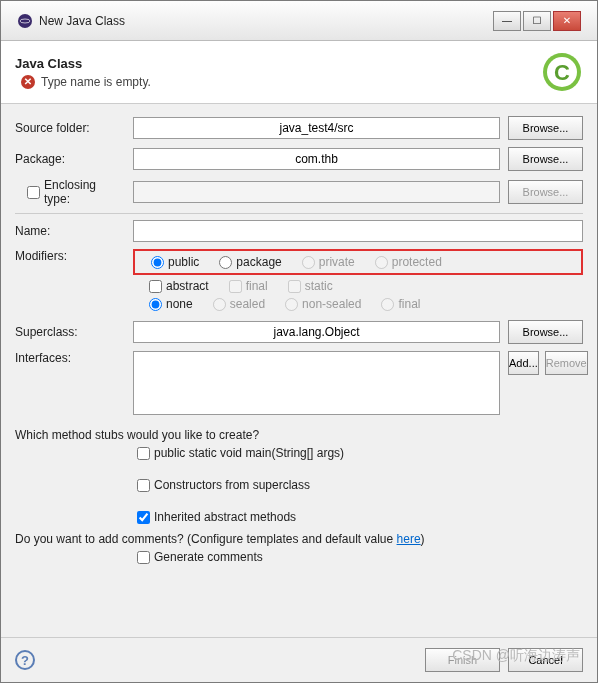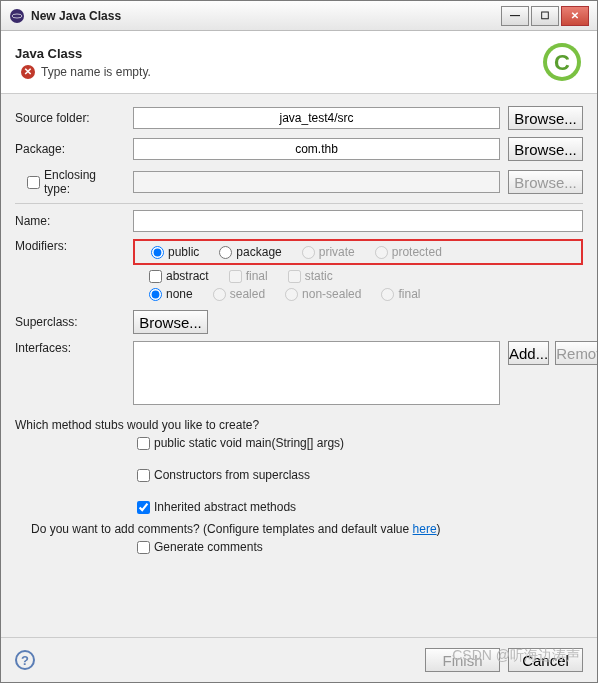--- a/index.html
+++ b/index.html
@@ -1,36 +1,36 @@
 <!DOCTYPE html>
 <html><head>
 <meta charset="utf-8">
 <style>
 * { box-sizing: border-box; margin: 0; padding: 0; }
 body { font-family: "Segoe UI", Tahoma, sans-serif; font-size: 12px; color: #222; background: #fff; width: 598px; height: 683px; overflow: hidden; }
 .window { width: 598px; height: 683px; border: 1px solid #7a7a7a; display: flex; flex-direction: column; background: #f0f0f0; }
-.titlebar { height: 30px; background: linear-gradient(#fdfdfd, #e6e6e6); display: flex; align-items: center; padding: 0 8px; border-bottom: 1px solid #bbb; font-weight: bold; }
+.titlebar { height: 40px; background: linear-gradient(#fdfdfd, #e6e6e6); display: flex; align-items: center; padding: 0 16px; border-bottom: 1px solid #bbb; }
 .titlebar .icon { width: 16px; height: 16px; margin-right: 6px; }
 .titlebar .title { flex: 1; font-size: 12px; }
 .winbtns { display: flex; gap: 2px; }
 .winbtn { width: 28px; height: 20px; border: 1px solid #888; background: linear-gradient(#fafafa,#dcdcdc); display: flex; align-items: center; justify-content: center; font-size: 10px; }
 .winbtn.close { background: linear-gradient(#e97e72,#c94a3b); color: #fff; border-color: #a33; }
 .banner { background: #fff; padding: 10px 14px; border-bottom: 1px solid #ccc; display: flex; align-items: center; }
 .banner-left { flex: 1; }
 .banner-title { font-weight: bold; font-size: 13px; margin-bottom: 4px; }
 .banner-msg { display: flex; align-items: center; gap: 6px; color: #444; margin-left: 6px; }
 .err-icon { width: 14px; height: 14px; background: #c0392b; border-radius: 50%; color: #fff; font-size: 10px; display: flex; align-items: center; justify-content: center; font-weight: bold; }
 .big-icon { width: 42px; height: 42px; }
 .content { flex: 1; padding: 12px 14px; background: #f0f0f0; overflow: auto; }
 .row { display: flex; align-items: center; margin-bottom: 7px; gap: 8px; }
 .row.top { align-items: flex-start; }
 .lbl { width: 110px; flex-shrink: 0; }
 .txt { flex: 1; height: 22px; border: 1px solid #9a9a9a; background: #fff; padding: 2px 4px; font-size: 12px; text-align: center; }
 .txt.dis { background: #f4f4f4; color: #999; }
-.btn { width: 75px; height: 24px; border: 1px solid #8a8a8a; background: linear-gradient(#fdfdfd,#e4e4e4); font-size: 15px; cursor: pointer; }
+.btn { width: 75px; height: 24px; border: 1px solid #8a8a8a; background: linear-gradient(#fdfdfd,#e4e4e4); font-size: 11px; cursor: pointer; }
 .btn:disabled { color: #999; cursor: default; }
 .modgroup { flex: 1; }
 .modrow { display: flex; align-items: center; gap: 8px; padding: 2px 4px; }
 .redbox { border: 2px solid #e03030; padding: 4px 4px; margin-bottom: 2px; }
 .cb, .rb { display: flex; align-items: center; gap: 4px; padding-left: 12px; }
 .cb input, .rb input { margin: 0; }
 .dis-txt { color: #9a9a9a; }
 .ta { flex: 1; height: 64px; border: 1px solid #9a9a9a; background: #fff; resize: none; }
 .btncol { display: flex; flex-direction: row; gap: 6px; width: 75px; }
 .sep { height: 1px; background: #ccc; margin: 6px 0; }
@@ -150,20 +150,21 @@
           <label class="rb dis-txt">
               <input type="radio" name="seal" disabled="" style="">
               <span>final</span>
             </label>
         </div>
       </div>
     </div>
 
     <div class="row">
       <span class="lbl">Superclass:</span>
+      <input class="txt" value="java.lang.Object" style="">
       <button class="btn">Browse...</button>
     </div>
 
     <div class="row top">
       <span class="lbl">Interfaces:</span>
       <textarea class="ta" style=""></textarea>
       <div class="btncol">
         <button class="btn">Add...</button>
         <button class="btn" disabled="">Remove</button>
       </div>
@@ -178,21 +179,21 @@
       <label class="cb" style="margin-bottom:4px">
           <input type="checkbox" style="">
           <span>Constructors from superclass</span>
         </label><br>
       <label class="cb">
           <input type="checkbox" checked="" style="">
           <span>Inherited abstract methods</span>
         </label>
     </div>
 
-    <div style="margin:8px 16px 4px">
+    <div style="margin:8px 0 4px">
       <span>Do you want to add comments? (Configure templates and default value </span><span class="link">here</span><span>)</span>
     </div>
     <div style="padding-left:110px">
       <label class="cb">
           <input type="checkbox" style="">
           <span>Generate comments</span>
         </label>
     </div>
   </div>
 

